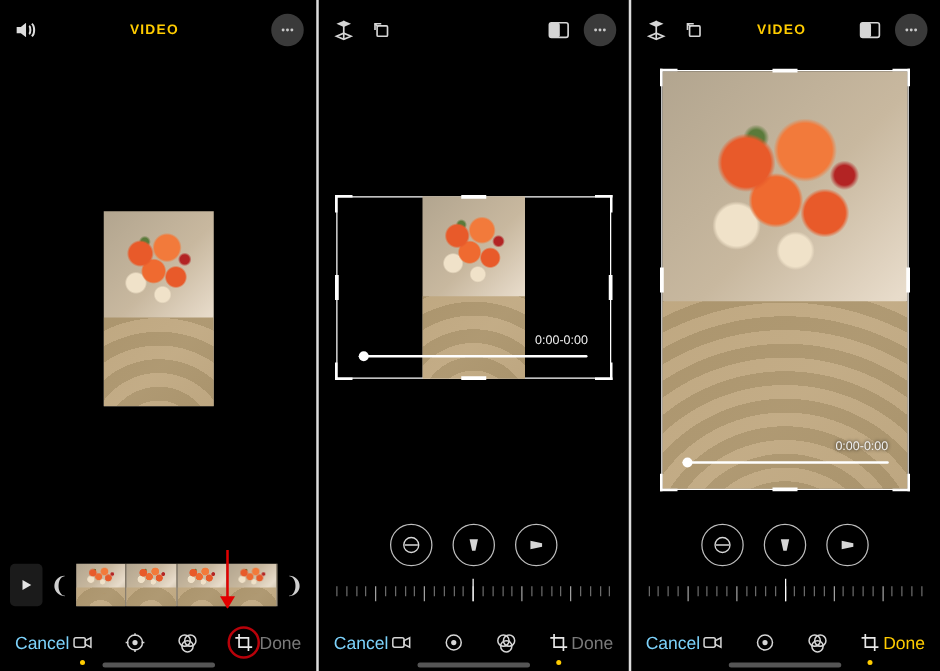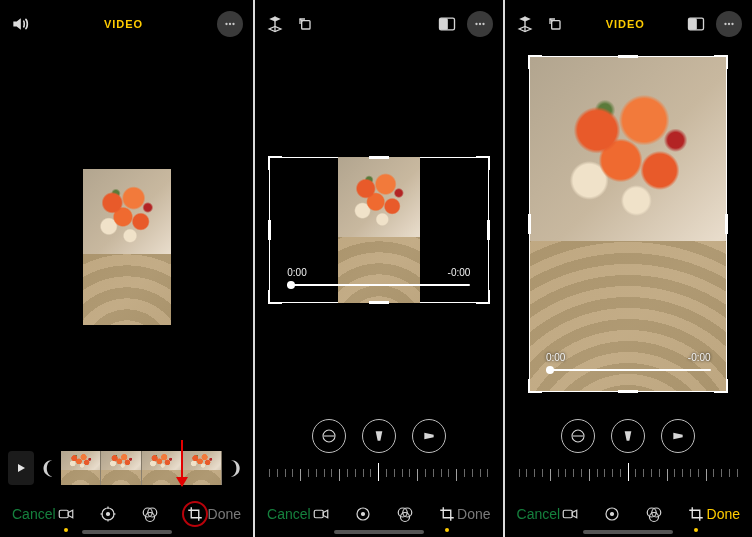--- a/index.html
+++ b/index.html
@@ -40,21 +40,21 @@
   }
   .topbar .center {
     flex: 1;
     text-align: center;
     font-size: 11px;
     letter-spacing: 1px;
     font-weight: 600;
   }
   .yellow { color:#ffcc00; }
   .grey { color:#7a7a7a; }
-  .white { color:#15803d; }
+  .white { color:#7dd3fc; }
   .icon {
     width: 20px; height: 20px;
     display: inline-flex;
     align-items: center;
     justify-content: center;
     color:#dcdcdc;
   }
   .icon svg { width:100%; height:100%; }
   .circle-btn {
     width: 26px; height:26px;
@@ -114,25 +114,24 @@
   .corner.br { bottom:-2px; right:-2px; border-left:none; border-top:none;}
   .crop-frame .mid { position:absolute; background:#fff; }
   .mid.t { top:-2px; left:calc(50% - 10px); width:20px; height:3px;}
   .mid.b { bottom:-2px; left:calc(50% - 10px); width:20px; height:3px;}
   .mid.l { left:-2px; top:calc(50% - 10px); width:3px; height:20px;}
   .mid.r { right:-2px; top:calc(50% - 10px); width:3px; height:20px;}
   
   .time-overlay {
     position:absolute;
     left:8%; right:8%;
-    display:flex; justify-content:space-between;
+    display:flex; justify-content:flex-end;
     font-size:10px;
     color:#f2f2f2;
     text-shadow:0 0 3px #000;
-    gap:24px;
   }
   .time-track {
     position:absolute;
     left:8%; right:8%;
     height:2px; background:#fff; border-radius:1px;
   }
   .time-track .dot {
     position:absolute;
     top:-3px; left:0;
     width:8px; height:8px; border-radius:50%; background:#fff;

